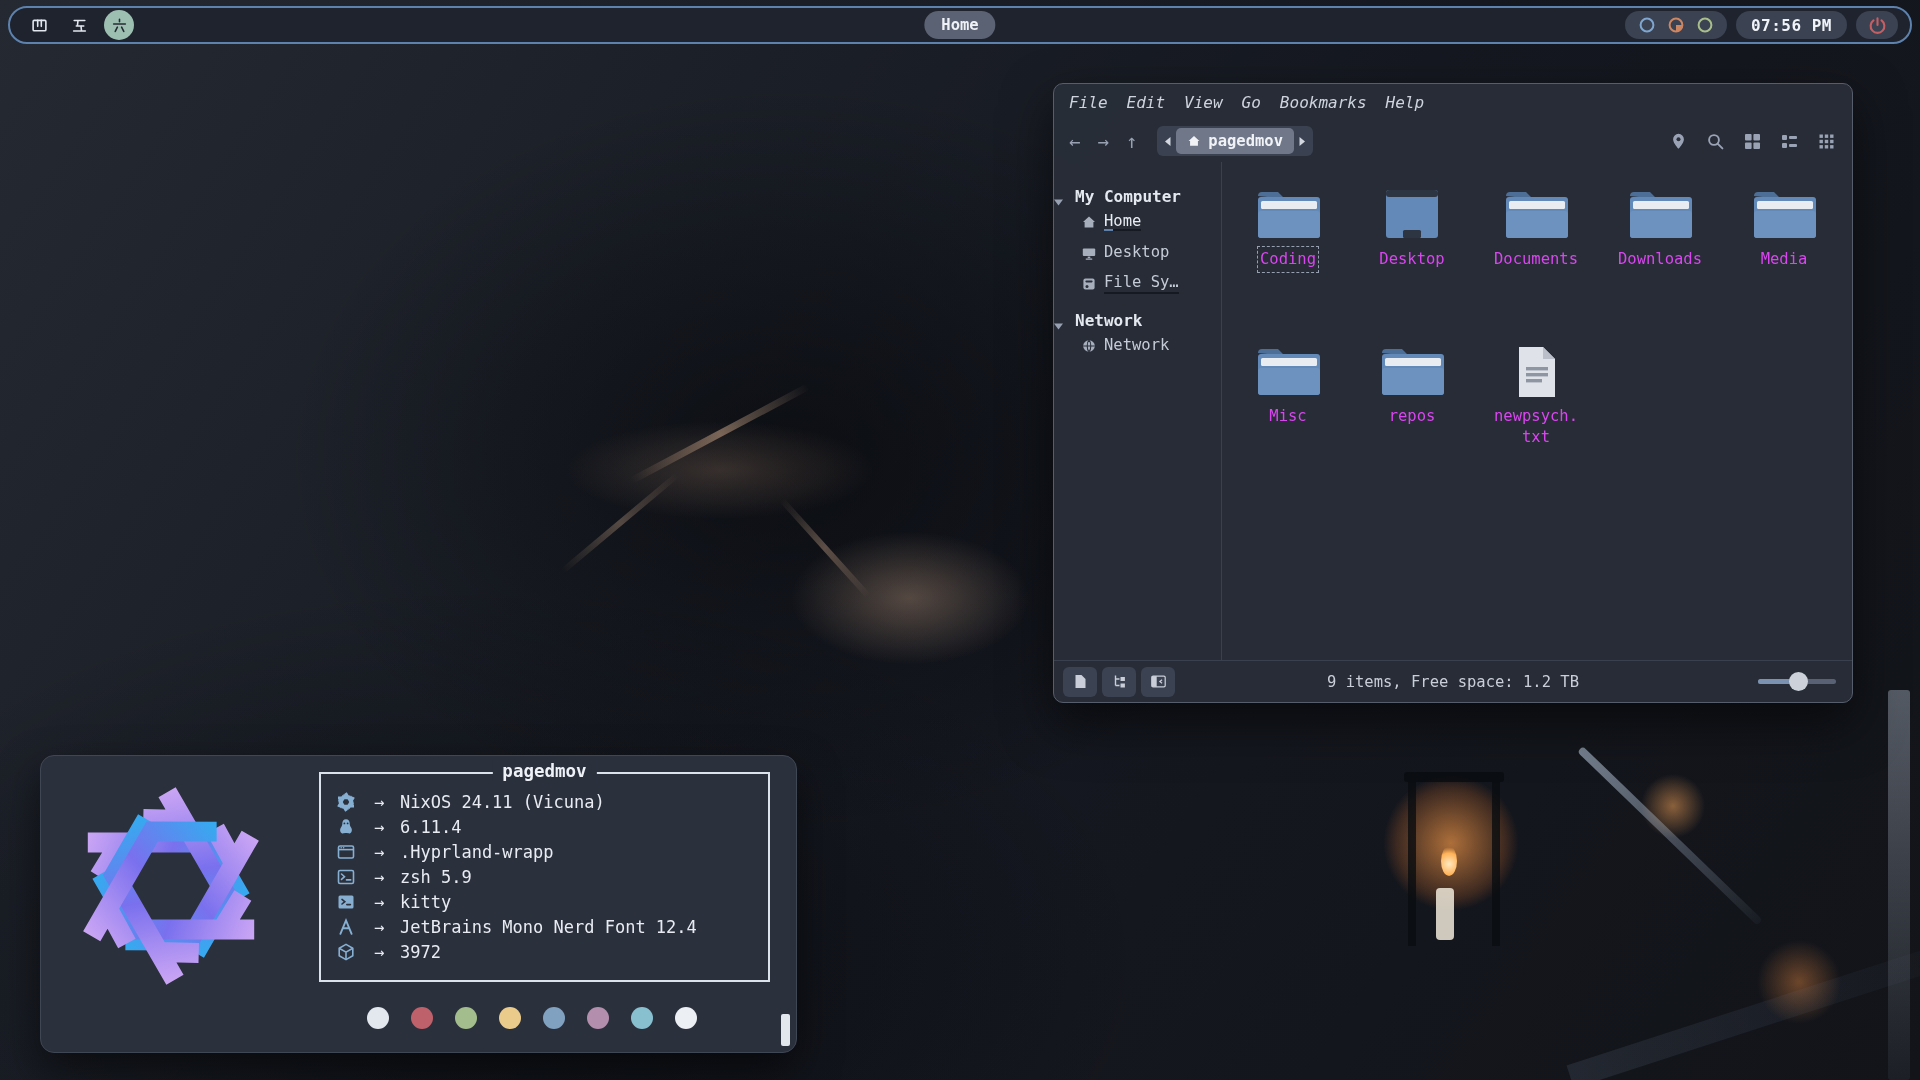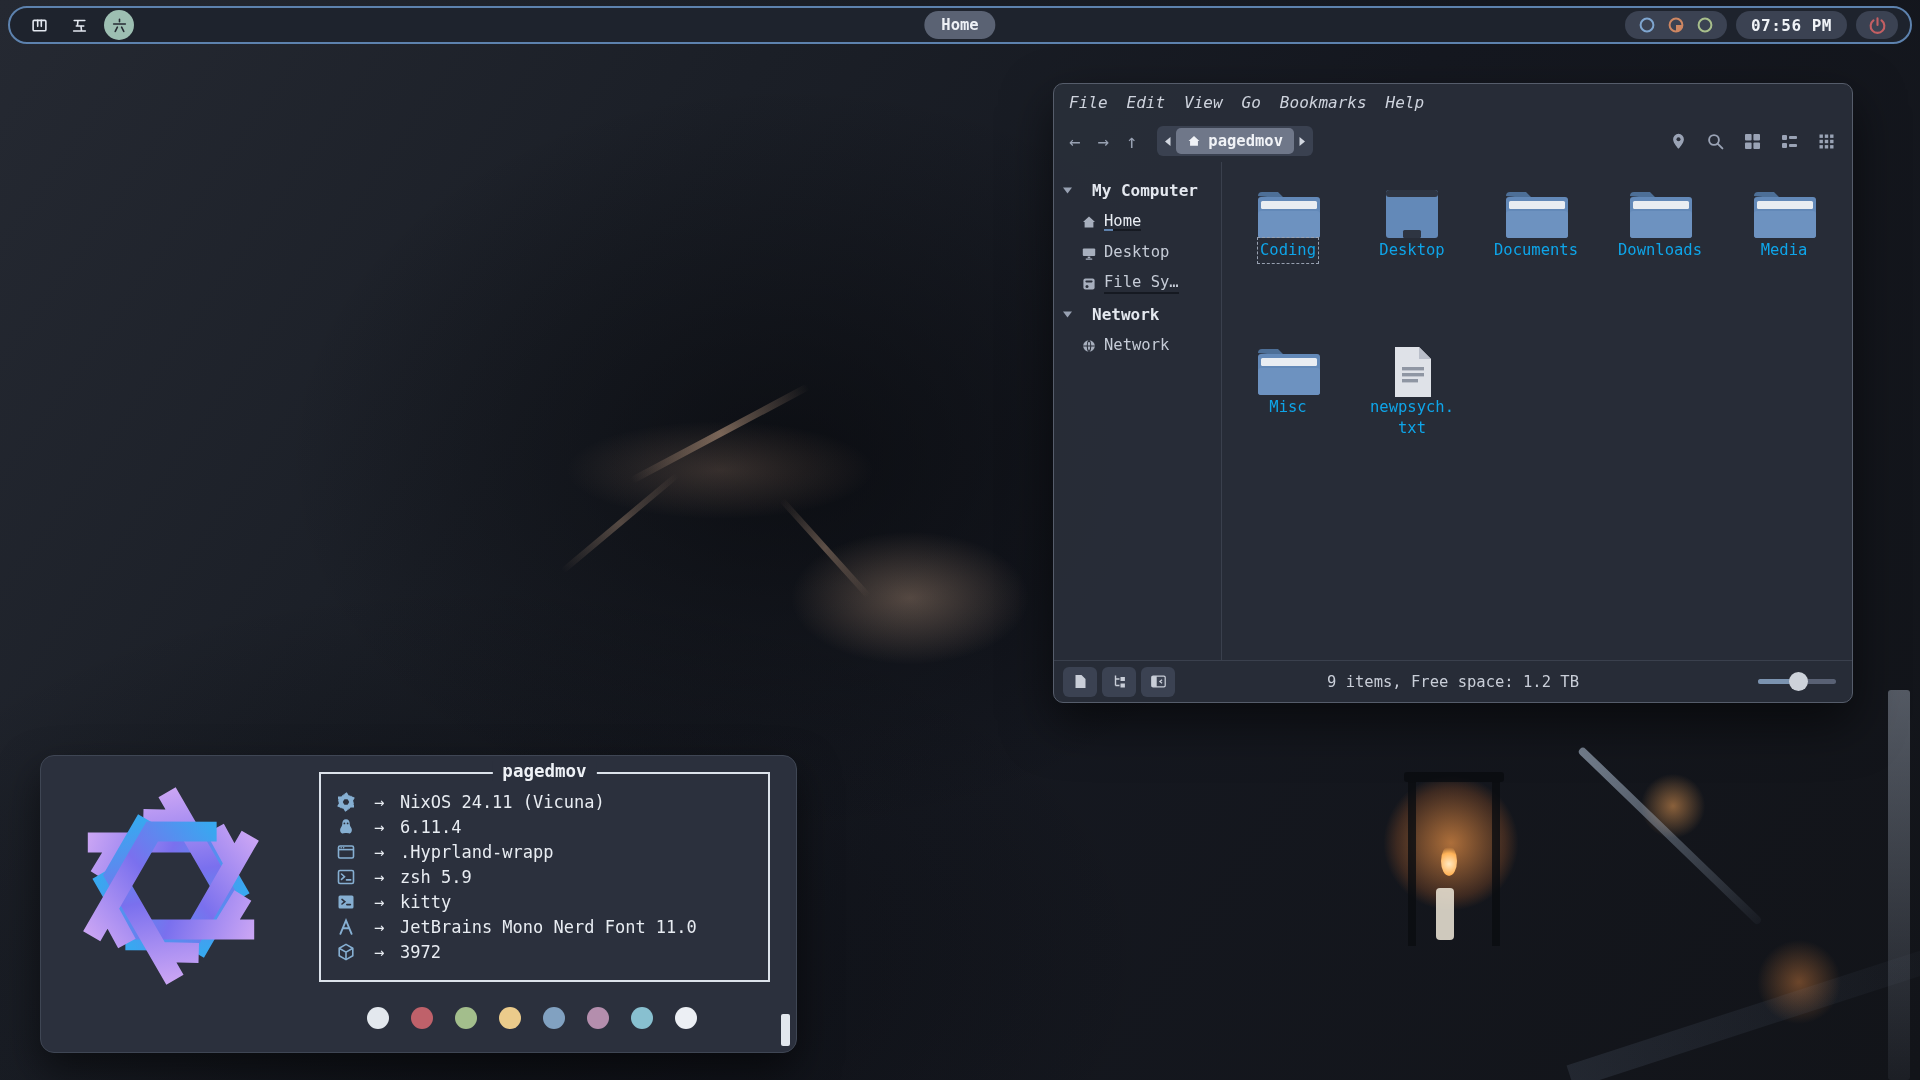--- a/index.html
+++ b/index.html
@@ -76,38 +76,38 @@
   .pathbtn { height:26px; background:#6f7789; border:0; border-radius:5px; padding:0 11px;
     display:flex; align-items:center; gap:7px; color:#f0f2f6; font-size:15.5px; font-weight:700;
     font-family:inherit; cursor:pointer; }
   .pathbtn svg { width:14px; height:14px; }
   .tb-actions { margin-left:auto; margin-right:16px; display:flex; align-items:center; gap:18px; color:#9aa3b5; }
   .tb-icon { width:19px; height:19px; display:flex; }
   .tb-icon svg { width:19px; height:19px; }
 
   .fm-body { position:absolute; top:78px; left:0; right:0; bottom:42px; display:flex; }
   .fm-sidebar { width:168px; border-right:1px solid #3a404d; padding-top:13px; font-size:15.5px; }
-  .side-header { height:31px; display:flex; align-items:center; gap:20px; padding-left:9px;
+  .side-header { height:31px; display:flex; align-items:flex-end; gap:12px; 
     color:#e4e8ef; font-weight:700; font-size:16px; }
   .side-header svg { width:9px; height:7px; }
   .side-item { height:31px; display:flex; align-items:center; gap:7px; padding-left:27px; color:#c6ccd7; }
   .side-item .s-ic { width:16px; height:16px; display:flex; color:#a7afbd; }
   .side-item .s-ic svg { width:16px; height:16px; }
   .side-item .lbl { padding-bottom:1px; }
   .side-item.u .lbl { border-bottom:2px solid rgba(10,13,19,.6); }
   .side-item.sel { color:#e9edf3; }
   .side-item.sel .lbl { background:linear-gradient(90deg,#5e81ac 0 9px,rgba(10,13,19,.6) 9px)
       left bottom / 100% 2px no-repeat; }
 
   .fm-files { flex:1; display:grid; grid-template-columns:repeat(5,124px); grid-auto-rows:157px;
     padding:10px 0 0 4px; align-content:start; justify-items:center; }
   .file-cell { width:124px; display:flex; flex-direction:column; align-items:center; padding-top:12px; cursor:default; }
   .file-ico { height:56px; display:flex; align-items:flex-end; }
   .file-ico svg { display:block; }
-  .file-lbl { font-size:15.5px; color:#0ea5e9; text-align:center;
+  .file-lbl { margin-top:9px; font-size:15.5px; color:#d946ef; text-align:center;
     max-width:88px; word-break:break-all; line-height:1.35; }
   .file-cell.sel .file-lbl { outline:1px dashed #97a0b0; outline-offset:2px; }
 
   .fm-status { position:absolute; left:0; right:0; bottom:0; height:42px; border-top:1px solid #3a404d;
     display:flex; align-items:center; }
   .st-btn { width:34px; height:30px; background:#3b4252; border:0; border-radius:6px;
     display:flex; align-items:center; justify-content:center; color:#c9ced8; cursor:pointer; }
   .st-btn svg { width:17px; height:17px; }
   .st-btn:first-child { margin-left:9px; }
   .st-btn + .st-btn { margin-left:5px; }
@@ -412,20 +412,31 @@
                 <path d="M2 8a4 4 0 0 1 4-4h16l7 7h31a4 4 0 0 1 4 4z" fill="#4d6f97"></path>
                 <rect x="2" y="9" width="62" height="41" rx="3" fill="#6389b8"></rect>
                 <rect x="5" y="13" width="56" height="8" rx="1.5" fill="#e9edf2"></rect>
                 <rect x="2" y="23" width="62" height="27" rx="3" fill="#6d92c0"></rect>
               </svg>
             </div>
             <div class="file-lbl">Misc</div>
           </div>
           <div class="file-cell">
             <div class="file-ico">
+              <svg width="64" height="52" viewBox="0 0 64 52">
+                <path d="M2 8a4 4 0 0 1 4-4h16l7 7h31a4 4 0 0 1 4 4z" fill="#4d6f97"></path>
+                <rect x="2" y="9" width="62" height="41" rx="3" fill="#6389b8"></rect>
+                <rect x="5" y="13" width="56" height="8" rx="1.5" fill="#e9edf2"></rect>
+                <rect x="2" y="23" width="62" height="27" rx="3" fill="#6d92c0"></rect>
+              </svg>
+            </div>
+            <div class="file-lbl">repos</div>
+          </div>
+          <div class="file-cell">
+            <div class="file-ico">
               <svg width="46" height="52" viewBox="0 0 46 52">
                 <path d="M6 2h24l12 12v38H6z" fill="#dfe2e8"></path>
                 <path d="M30 2l12 12H30z" fill="#b9bec9"></path>
                 <g fill="#8f96a3">
                   <rect x="13" y="22" width="22" height="3.4"></rect>
                   <rect x="13" y="28" width="22" height="3.4"></rect>
                   <rect x="13" y="34" width="16" height="3.4"></rect>
                 </g>
               </svg>
             </div>
@@ -546,21 +557,21 @@
             <span class="f-arrow">→</span>
             <span class="f-val">kitty</span>
           </div>
           <div class="fetch-row">
             <span class="f-ic">
               <svg viewBox="0 0 20 20">
                 <path d="M4.4 16.8 10 3.4l5.6 13.4M6.7 11.2h6.6" fill="none" stroke="currentColor" stroke-width="1.9" stroke-linecap="round"></path>
               </svg>
             </span>
             <span class="f-arrow">→</span>
-            <span class="f-val">JetBrains Mono Nerd Font 11.0</span>
+            <span class="f-val">JetBrains Mono Nerd Font 12.4</span>
           </div>
           <div class="fetch-row">
             <span class="f-ic">
               <svg viewBox="0 0 20 20">
                 <path d="M10 2.4 16.8 6.2v7.6L10 17.6 3.2 13.8V6.2z" fill="none" stroke="currentColor" stroke-width="1.6" stroke-linejoin="round"></path>
                 <path d="M3.2 6.2 10 10.1l6.8-3.9M10 10.1v7.5" fill="none" stroke="currentColor" stroke-width="1.6"></path>
               </svg>
             </span>
             <span class="f-arrow">→</span>
             <span class="f-val">3972</span>

